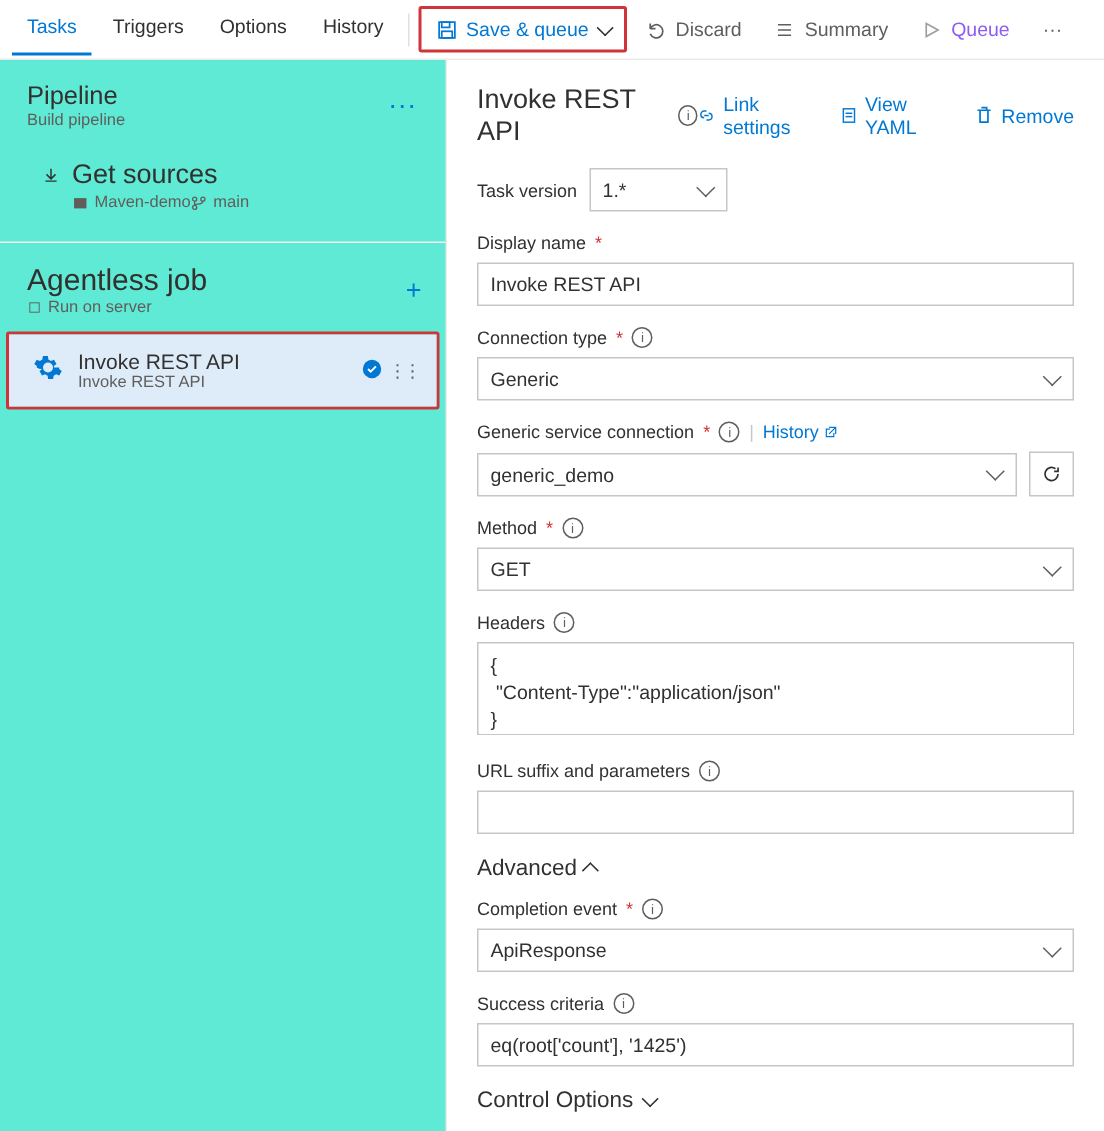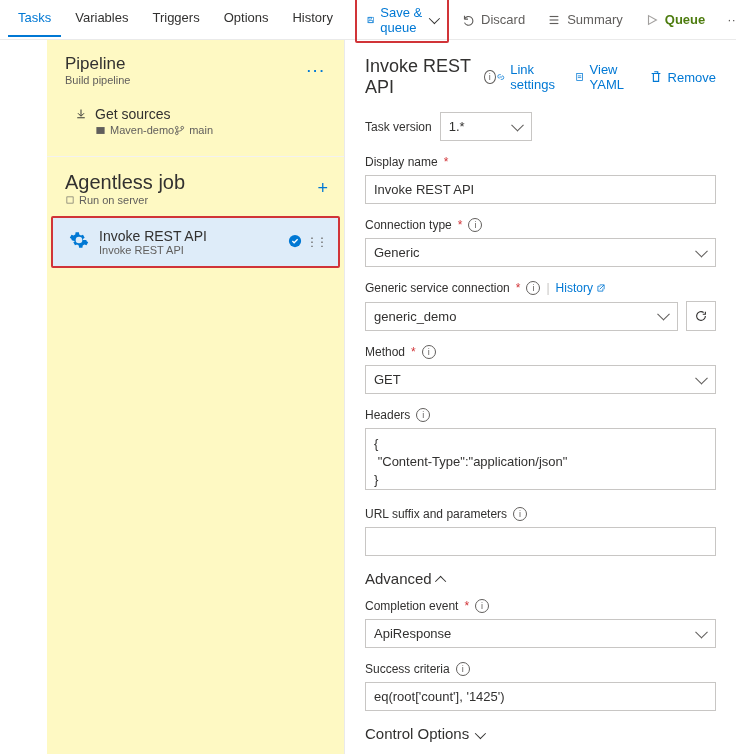--- a/index.html
+++ b/index.html
@@ -5,31 +5,31 @@
   * { box-sizing: border-box; margin: 0; padding: 0; font-family: "Segoe UI", Arial, sans-serif; }
   body { background: #fff; font-size: 13px; color: #323130; width: 736px; height: 754px; overflow: hidden; }
   .topbar { display: flex; align-items: center; height: 40px; border-bottom: 1px solid #eaeaea; padding: 0 8px; }
   .tabs { display: flex; gap: 4px; }
   .tab { padding: 8px 10px 10px; font-size: 13px; color: #323130; cursor: pointer; border-bottom: 2px solid transparent; }
   .tab.active { color: #0078d4; border-bottom-color: #0078d4; }
   .divider { width: 1px; height: 22px; background: #e0e0e0; margin: 0 6px; }
   .toolbar { display: flex; align-items: center; gap: 2px; }
   .tbtn { display: flex; align-items: center; gap: 6px; padding: 6px 10px; color: #605e5c; cursor: pointer; font-size: 13px; }
   .tbtn.blue { color: #0078d4; }
-  .tbtn.disabled { color: #4d7c0f; font-weight: bold; }
+  .tbtn.disabled { color: #8b5cf6; }
   .redbox { border: 2px solid #d13438; border-radius: 2px; }
   .main { display: flex; height: calc(754px - 40px); }
-  .left { width: 298px; border-right: 1px solid #eaeaea; background: #fef9c3; margin-left: 47px; }
+  .left { width: 298px; border-right: 1px solid #eaeaea; background: #5eead4; }
   .right { flex: 1; padding: 16px 20px 10px 20px; overflow-y: auto; }
   .pipeline-header { display: flex; align-items: center; padding: 14px 18px 10px; }
   .pipeline-header .title { font-size: 17px; color: #323130; }
   .pipeline-header .sub { font-size: 11px; color: #605e5c; }
   .pipeline-header .more { margin-left: auto; color: #0078d4; letter-spacing: 2px; font-weight: bold; cursor: pointer; }
   .get-sources { padding: 10px 12px 10px 28px; }
-  .gs-row1 { display: flex; align-items: center; gap: 8px; font-size: 14px; color: #323130; }
+  .gs-row1 { display: flex; align-items: center; gap: 8px; font-size: 18px; color: #323130; }
   .gs-row2 { display: flex; font-size: 11px; color: #605e5c; padding-left: 20px; margin-top: 2px; }
   .gs-row2 span { display: flex; align-items: center; gap: 4px; }
   .job-header { display: flex; align-items: center; padding: 14px 16px 8px 18px; border-top: 1px solid #f3f2f1; margin-top: 10px; }
   .job-header .jt { font-size: 20px; }
   .job-header .js { font-size: 11px; color: #605e5c; display: flex; align-items: center; gap: 4px; }
   .job-header .plus { margin-left: auto; color: #0078d4; font-size: 18px; cursor: pointer; font-weight: 300; }
   .task-item { display: flex; align-items: center; padding: 10px 12px 10px 16px; background: #deecf9; cursor: pointer; position: relative; }
   .task-item-wrap { margin: 2px 4px 2px 4px; }
   .gear-icon { color: #0078d4; font-size: 18px; margin-right: 10px; }
   .task-item .ti-title { font-size: 14px; }
@@ -58,21 +58,20 @@
   .link-int { color:#0078d4; cursor:pointer; font-size:12px; display:flex; align-items:center; gap:3px; }
   .vbar { color:#c8c6c4; }
   .svgicon { width:14px; height:14px; }
 </style>
 </head>
 <body>
 
 <div class="topbar">
   <div class="tabs">
     <div class="tab active">Tasks</div>
-    <div class="tab">Variables</div>
     <div class="tab">Triggers</div>
     <div class="tab">Options</div>
     <div class="tab">History</div>
   </div>
   <div class="divider"></div>
   <div class="toolbar">
     <div class="tbtn blue redbox">
       <svg class="svgicon" viewBox="0 0 16 16" fill="none" stroke="#0078d4" stroke-width="1.3">
           <rect x="2" y="2" width="12" height="12"></rect>
           <rect x="4" y="2" width="6" height="4"></rect>

